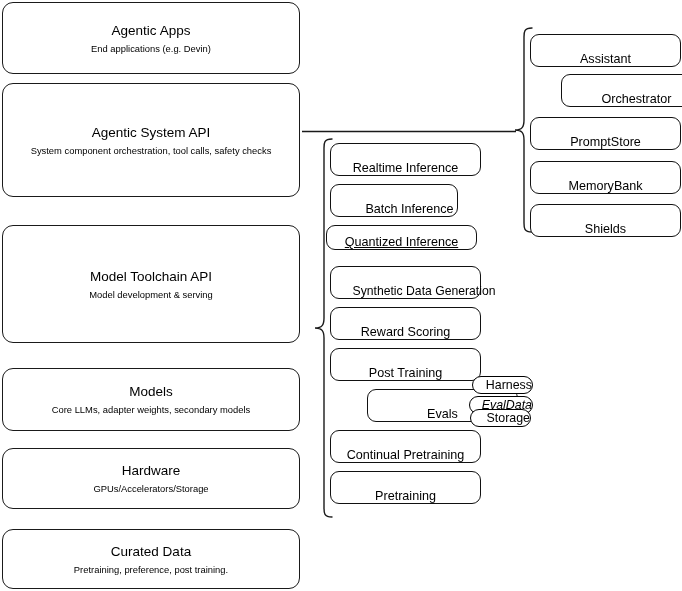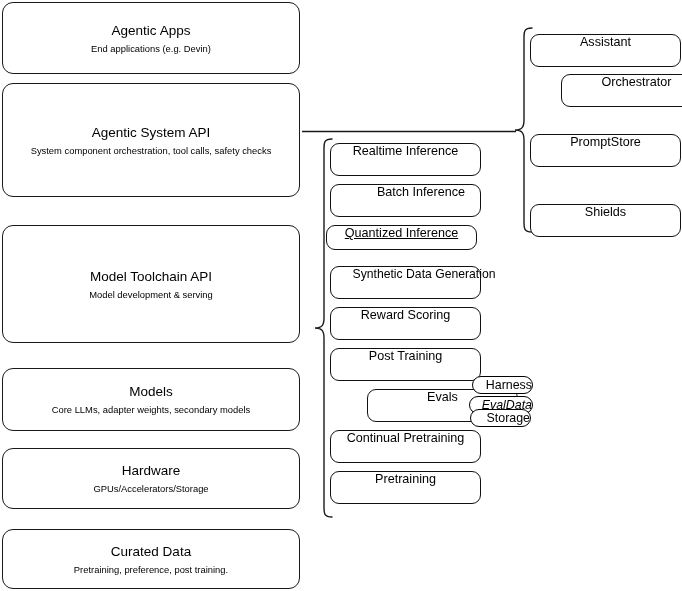--- a/index.html
+++ b/index.html
@@ -44,21 +44,21 @@
     margin-top: 3px;
     white-space: nowrap;
   }
   .stack-box {
     position: absolute;
     box-sizing: border-box;
     border: 1.3px solid #111111;
     border-radius: 9px;
     background: #ffffff;
     display: flex;
-    align-items: flex-start;
+    align-items: flex-end;
     justify-content: center;
     font-size: 12.6px;
     color: #000000;
     white-space: nowrap;
     z-index: 2;
   }
   .pill {
     position: absolute;
     box-sizing: border-box;
     border: 1.4px solid #000000;
@@ -125,35 +125,38 @@
   <svg class="brace" style="left:508px; top:26px;" width="26" height="208" viewBox="0 0 26 208">
     <path d="M 24 2 C 16 2 16 6 16 11 L 16 94 C 16 101 14 104 7 104 C 14 104 16 107 16 114 L 16 197 C 16 202 16 206 24 206" fill="none" stroke="#1a1a1a" stroke-width="1.4" stroke-linecap="round"></path>
   </svg>
 
   <div class="stack-box" style="left:530px; top:34px; width:151px; height:33px;">
     <span>Assistant</span>
   </div>
   <div class="stack-box" style="left:561px; top:74px; width:151px; height:33px;">
     <span>Orchestrator</span>
   </div>
-  <div class="stack-box" style="left:530px; top:134px; width:151px; height:33px;">
+  <div class="stack-box" style="left:530px; top:117px; width:151px; height:33px;">
     <span>PromptStore</span>
+  </div>
+  <div class="stack-box" style="left:530px; top:161px; width:151px; height:33px;">
+    <span>MemoryBank</span>
   </div>
   <div class="stack-box" style="left:530px; top:204px; width:151px; height:33px;">
     <span>Shields</span>
   </div>
 
   <svg class="brace" style="left:308px; top:137px;" width="26" height="382" viewBox="0 0 26 382">
     <path d="M 24 2 C 16 2 16 6 16 11 L 16 181 C 16 188 14 191 7 191 C 14 191 16 194 16 201 L 16 371 C 16 376 16 380 24 380" fill="none" stroke="#1a1a1a" stroke-width="1.4" stroke-linecap="round"></path>
   </svg>
 
   <div class="stack-box" style="left:330px; top:143px; width:151px; height:33px;">
     <span>Realtime Inference</span>
   </div>
-  <div class="stack-box" style="left:330px; top:184px; width:151px; height:33px;padding-left:31px;">
+  <div class="stack-box" style="left:330px; top:184px; width:128px; height:33px;padding-left:31px;">
     <span>Batch Inference</span>
   </div>
   <div class="stack-box" style="left:326px; top:225px; width:151px; height:25px;text-decoration:underline;">
     <span>Quantized Inference</span>
   </div>
   <div class="stack-box" style="left:330px; top:266px; width:151px; height:33px; font-size:12.2px;padding-left:37px;">
     <span>Synthetic Data Generation</span>
   </div>
   <div class="stack-box" style="left:330px; top:307px; width:151px; height:33px;">
     <span>Reward Scoring</span>

